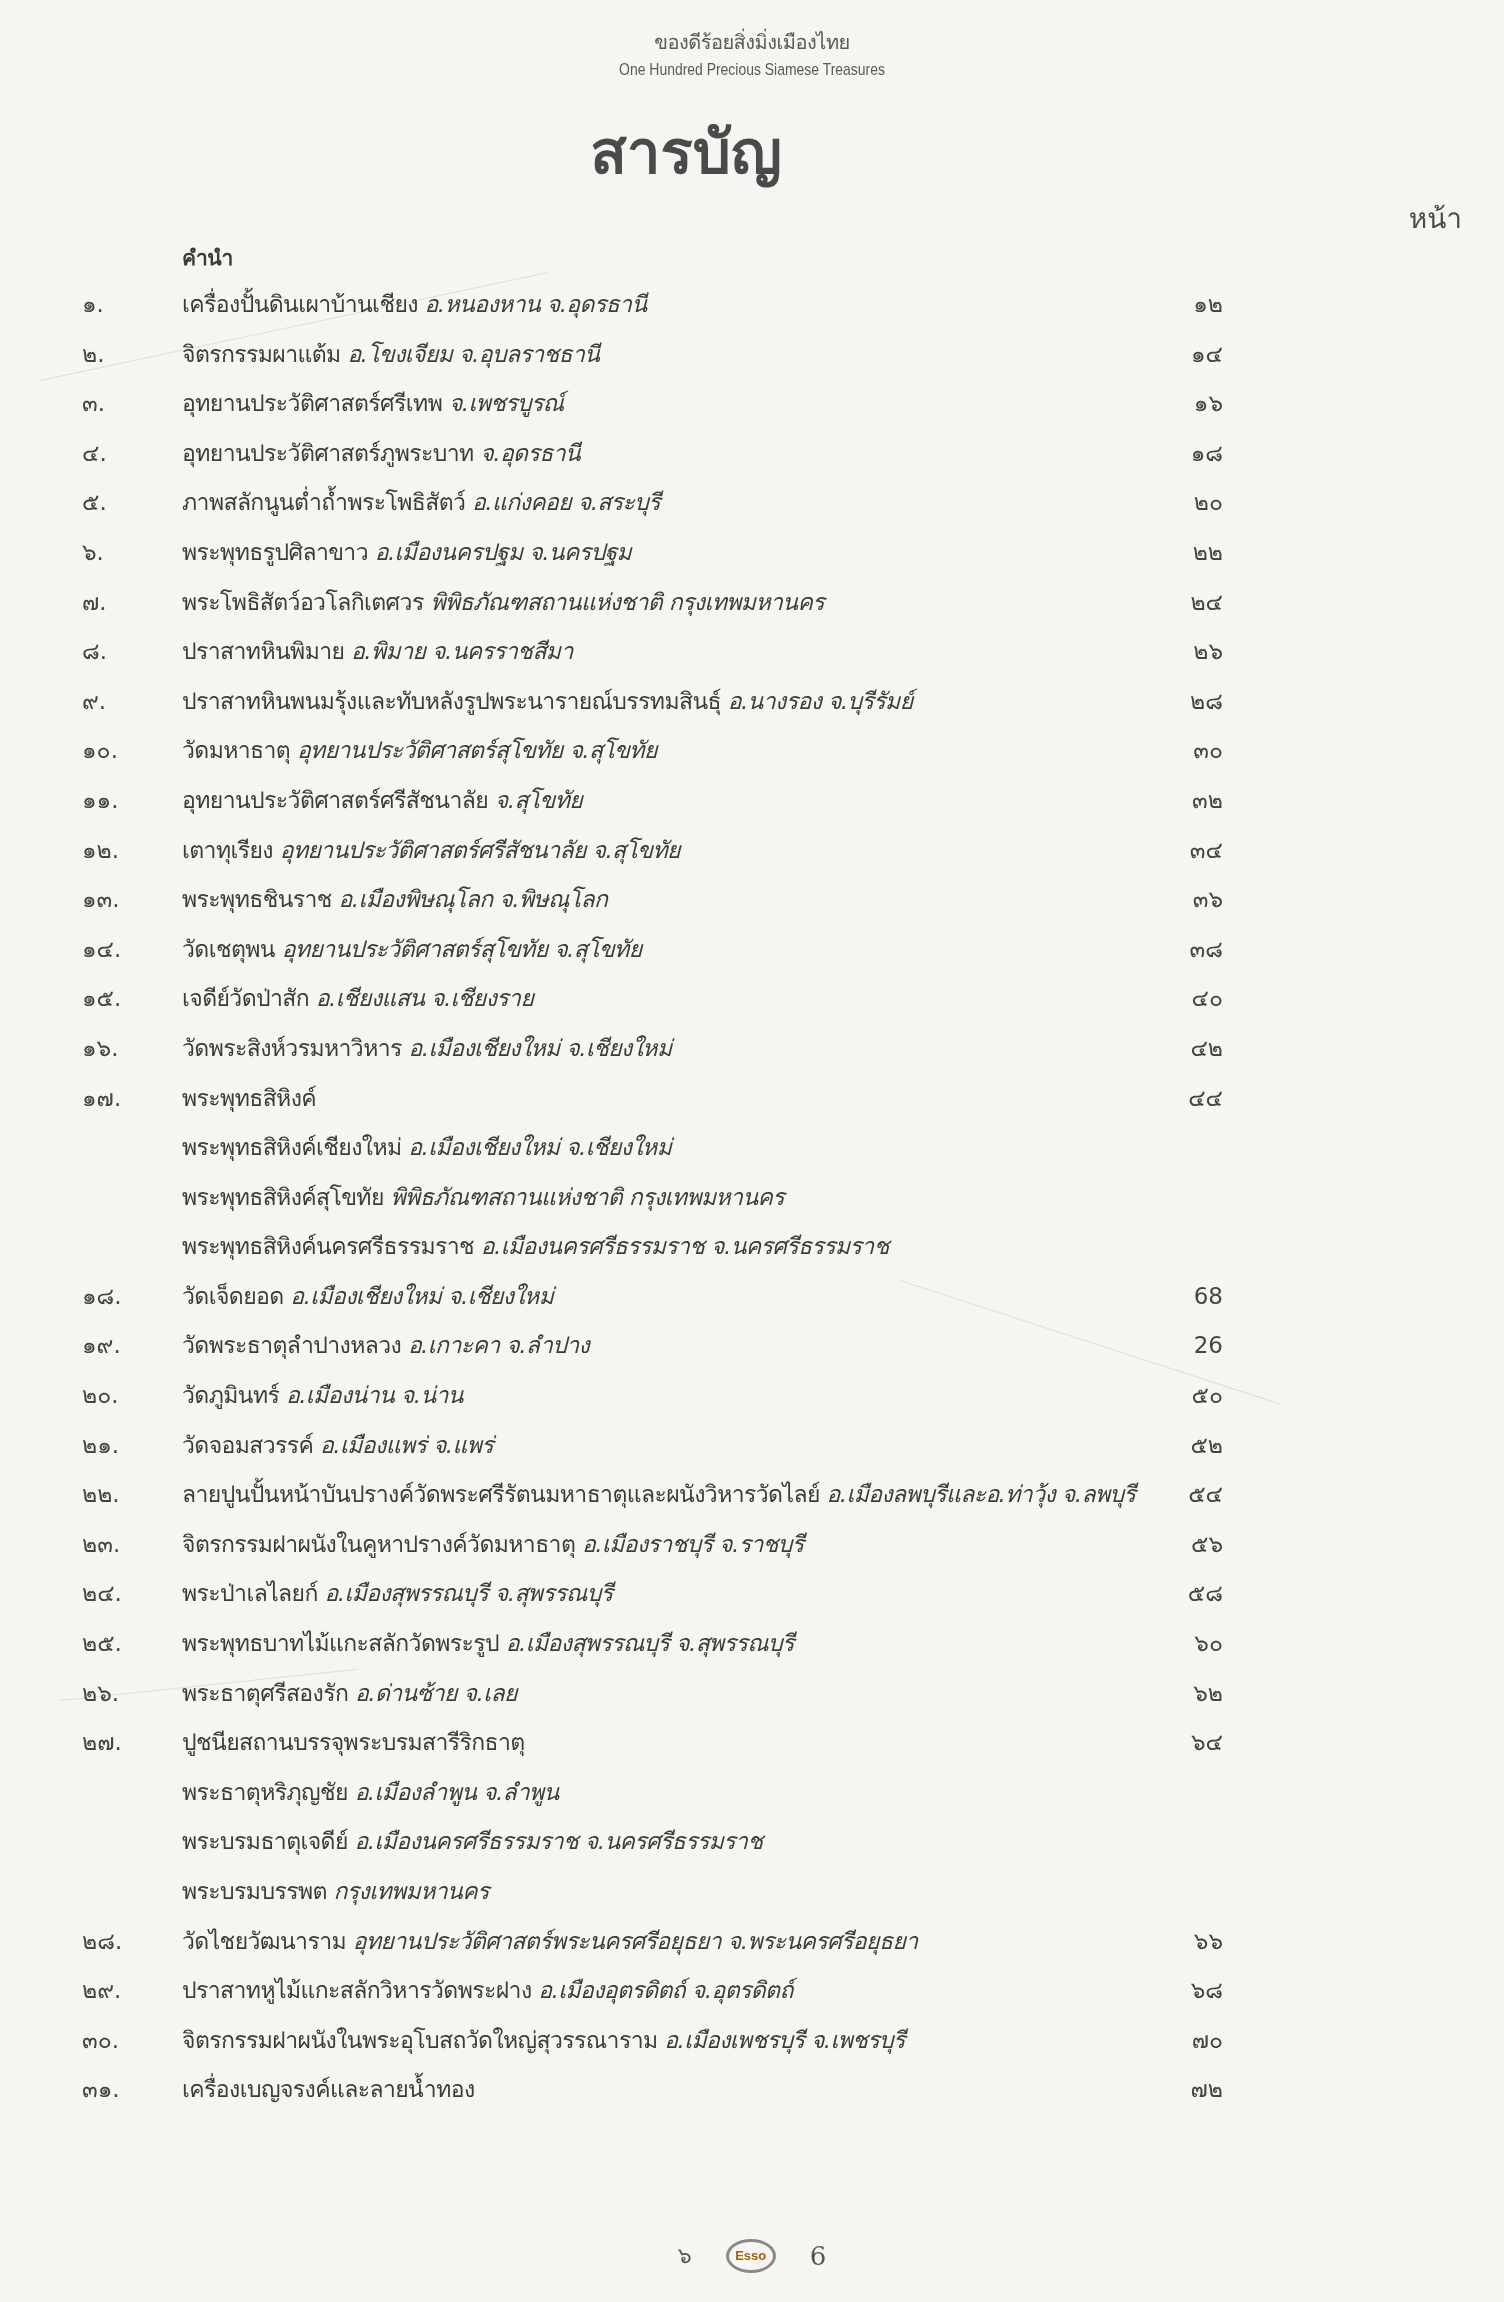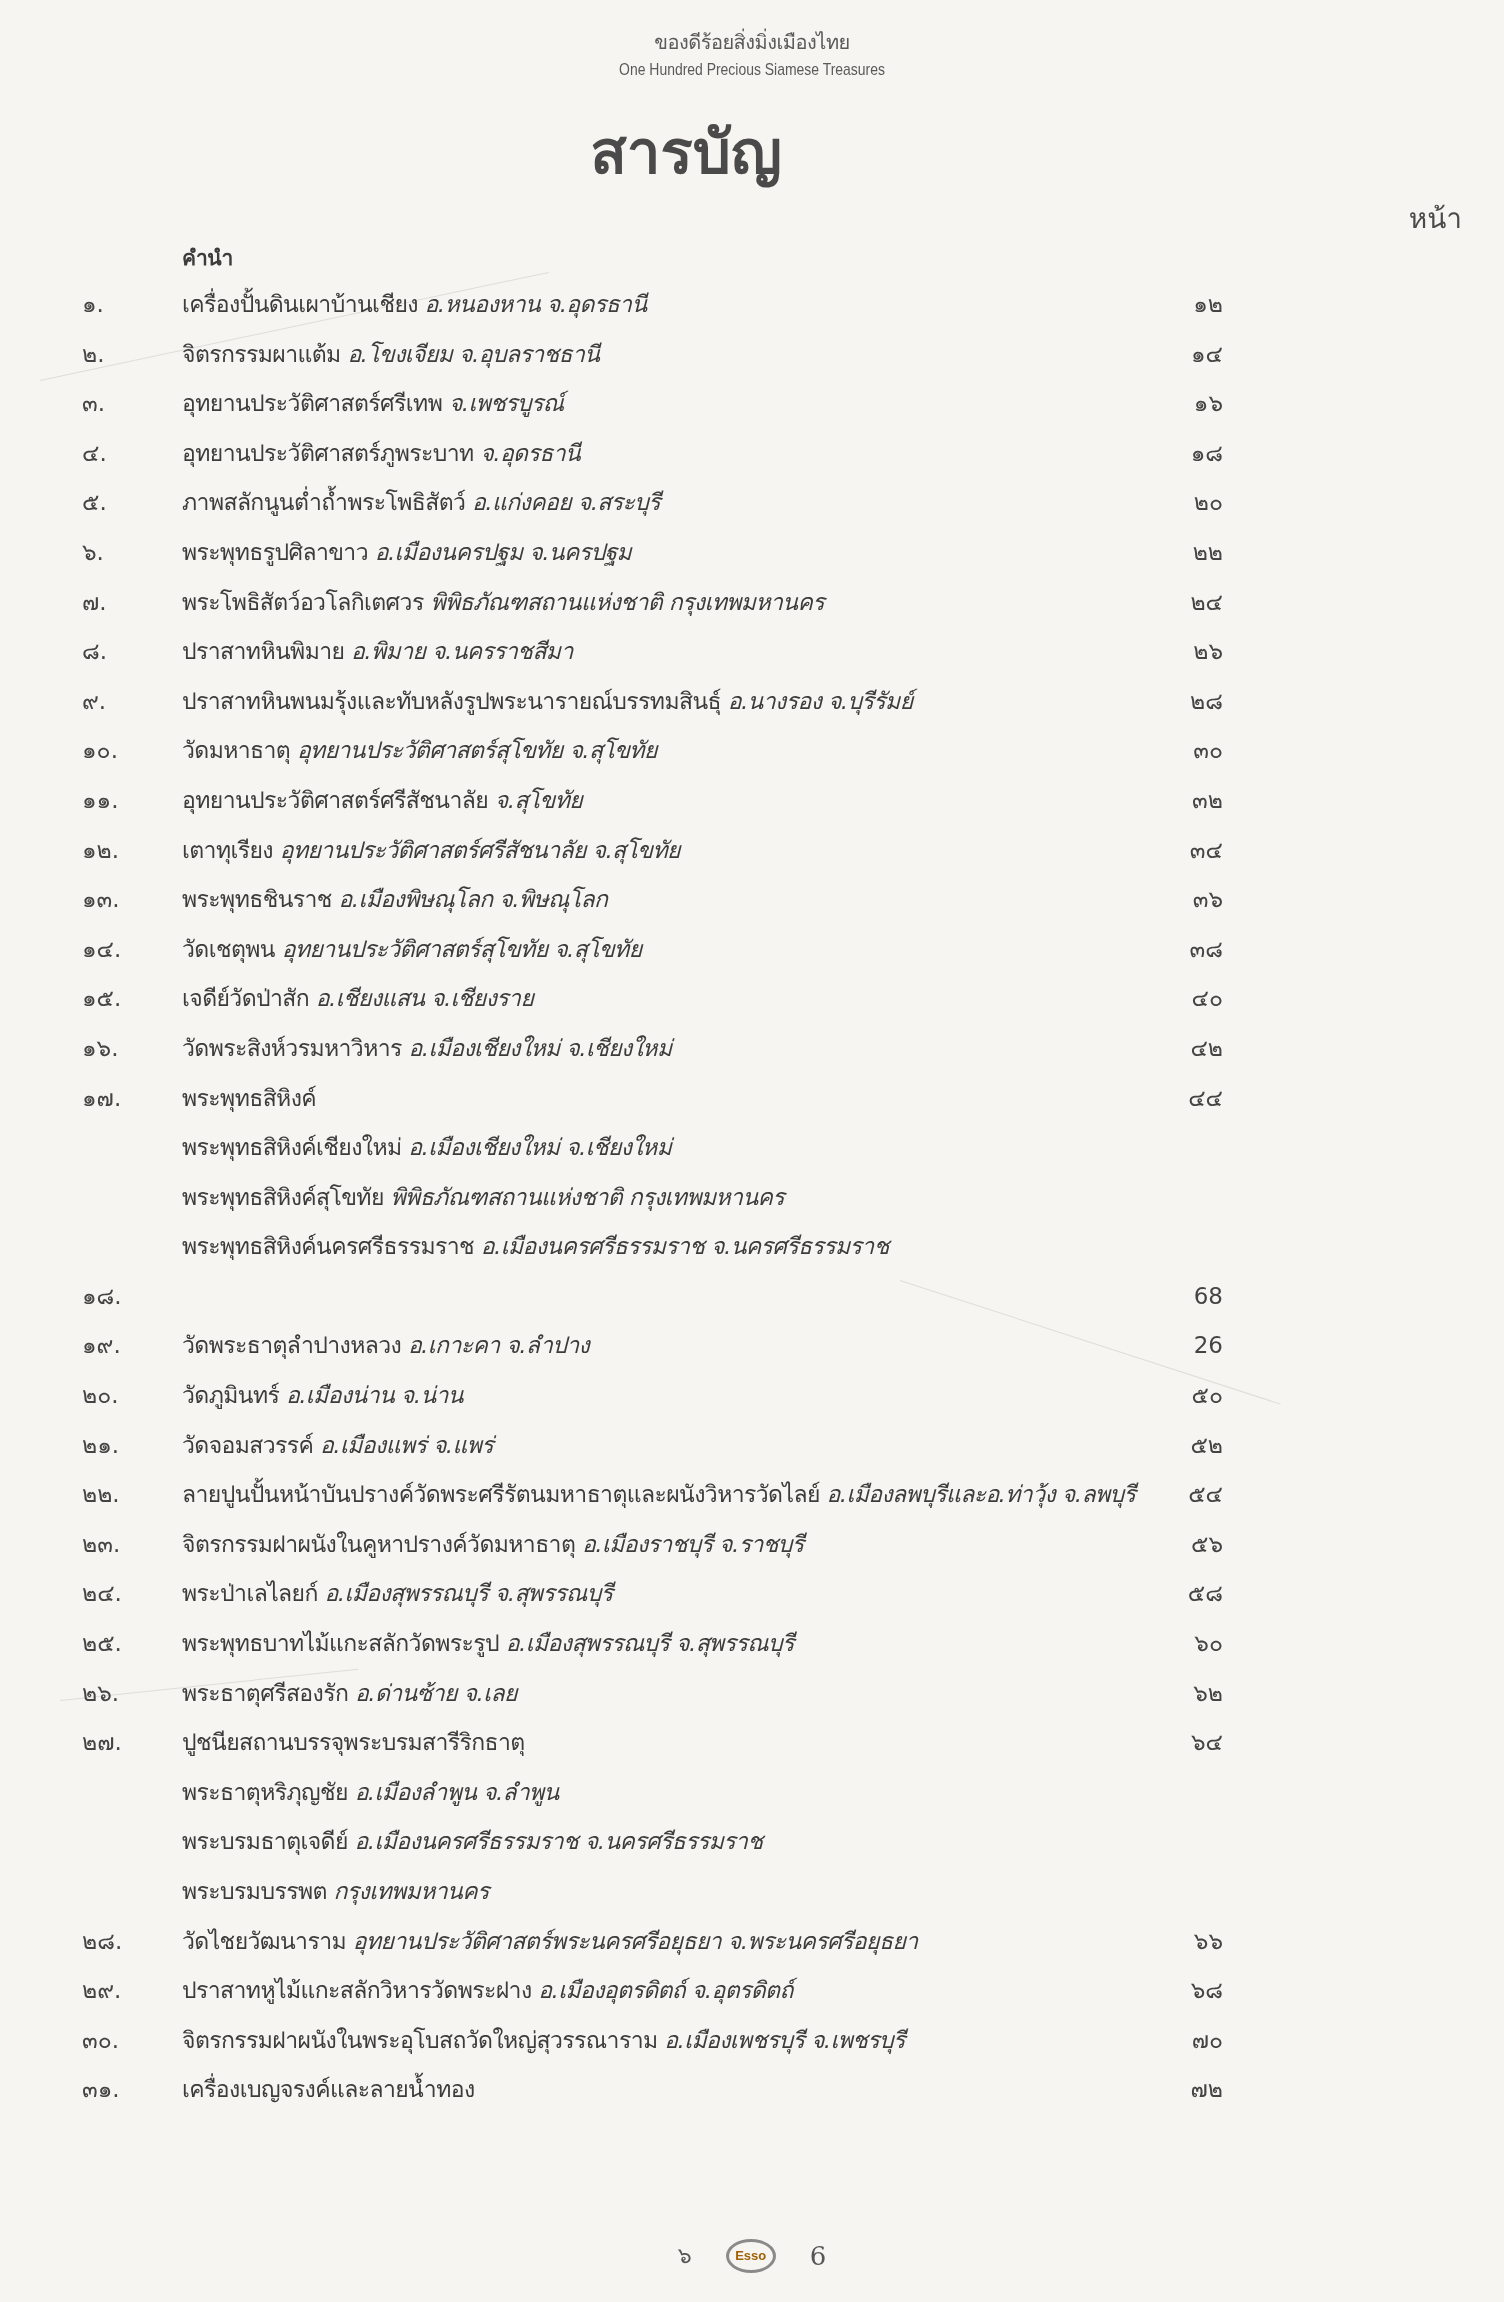--- a/index.html
+++ b/index.html
@@ -186,20 +186,21 @@
           <span class="label"><span>พระพุทธสิหิงค์สุโขทัย</span><span class="loc">  พิพิธภัณฑสถานแห่งชาติ  กรุงเทพมหานคร</span></span>
           <span class="pg"></span>
         </div>
         <div class="row">
           <span class="num"></span>
           <span class="label"><span>พระพุทธสิหิงค์นครศรีธรรมราช</span><span class="loc"> อ.เมืองนครศรีธรรมราช จ.นครศรีธรรมราช</span></span>
           <span class="pg"></span>
         </div>
         <div class="row">
           <span class="num">๑๘.</span>
+          <span class="label"><span>วัดเจ็ดยอด</span><span class="loc"> อ.เมืองเชียงใหม่ จ.เชียงใหม่</span></span>
           <span class="pg">68</span>
         </div>
         <div class="row">
           <span class="num">๑๙.</span>
           <span class="label"><span>วัดพระธาตุลำปางหลวง</span><span class="loc"> อ.เกาะคา จ.ลำปาง</span></span>
           <span class="pg">26</span>
         </div>
         <div class="row">
           <span class="num">๒๐.</span>
           <span class="label"><span>วัดภูมินทร์</span><span class="loc"> อ.เมืองน่าน จ.น่าน</span></span>

